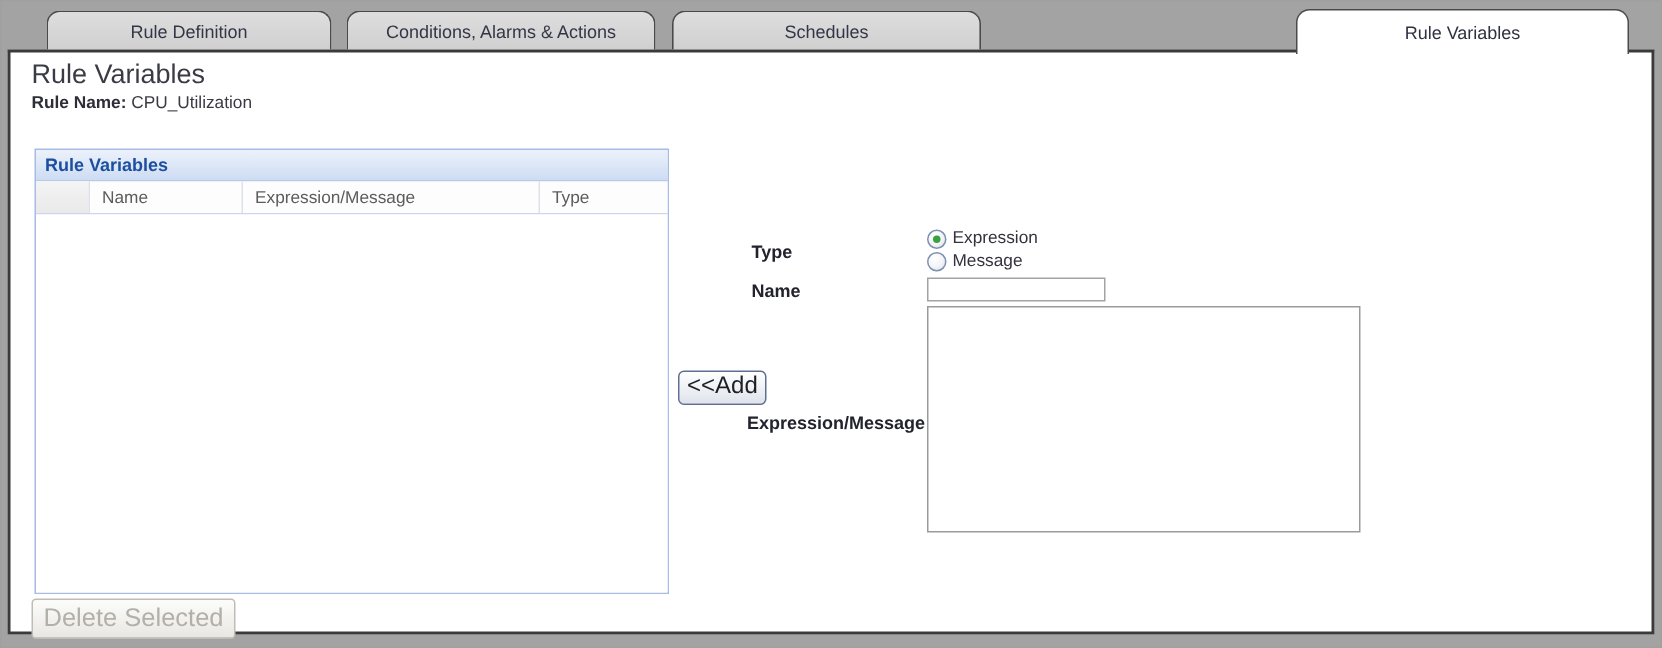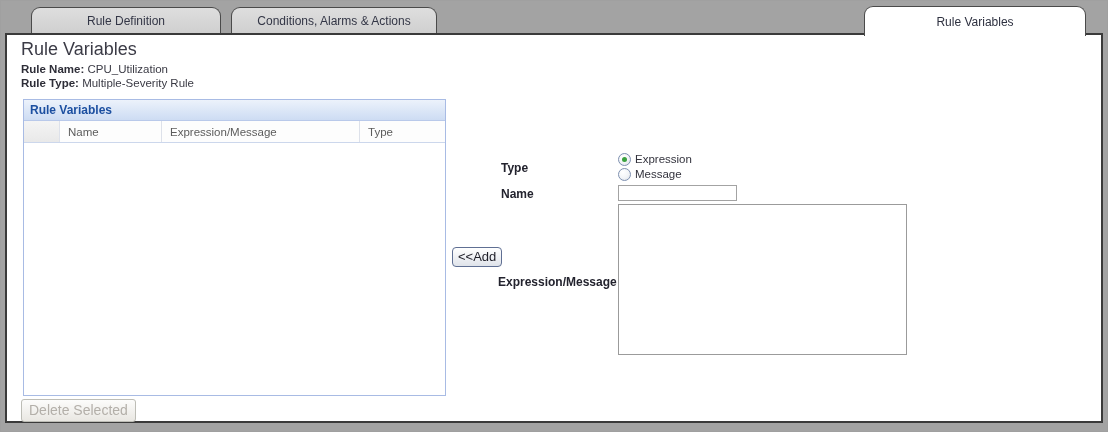--- a/index.html
+++ b/index.html
@@ -60,21 +60,21 @@
     font-size:11.5px; color:#5c5c5c; border-right:1px solid #dde1ea;
   }
   .rv-header .cell.sel { width:36px; flex:0 0 36px; background:linear-gradient(#f4f4f4,#e9e9e9); padding-left:0; }
   .rv-header .cell.c-name { width:102px; flex:0 0 102px; }
   .rv-header .cell.c-expr { width:198px; flex:0 0 198px; }
   .rv-header .cell.c-type { flex:1; border-right:none; }
   .rv-body { flex:1; background:#ffffff; }
 
   .btn-delete {
     position:absolute; left:20px; top:398px; z-index:4;
-    padding:2px 7px 3px 7px; font-size:14px; color:#b3afa9;
+    padding:2px 7px 3px 7px; font-size:17px; color:#b3afa9;
     background:linear-gradient(#fcfcfb,#e9e7e2);
     border:1px solid #bdbdb6; border-radius:3px;
   }
 
   
   .form-label { position:absolute; font-weight:bold; font-size:12px; color:#23232e; z-index:4; }
   .lbl-type { left:500px; top:160px; }
   .lbl-name { left:500px; top:186px; }
   .lbl-expr { left:497px; top:274px; }
 
@@ -89,21 +89,21 @@
   }
   .radio-circle .dot { width:5px; height:5px; border-radius:50%; background:#3aa13f; }
   .radio-text { font-size:11.5px; color:#33333d; }
 
   .input-name {
     position:absolute; left:617px; top:184px; width:119px; height:16px; z-index:4;
     border:1px solid #a3a3a3; background:#ffffff; font-family:"Liberation Sans",sans-serif; font-size:11px; padding:0 3px;
   }
   .btn-add {
     position:absolute; left:451px; top:246px; z-index:4;
-    padding:1px 5px 2px 5px; font-size:13px; color:#1e1e28;
+    padding:1px 5px 2px 5px; font-size:16px; color:#1e1e28;
     background:linear-gradient(#ffffff,#dfe3ea);
     border:1px solid #5f6f93; border-radius:4px; cursor:pointer;
   }
   .textarea-expr {
     position:absolute; left:617px; top:203px; width:289px; height:151px; z-index:4;
     border:1px solid #9b9b9b; background:#ffffff; resize:none;
     font-family:"Liberation Sans",sans-serif; font-size:11px; padding:2px;
   }
 </style>
 </head>
@@ -112,35 +112,34 @@
 <div class="screen">
 
   <div class="tab-strip-line"></div>
 
   <div class="tab" style="left:30px;  width:190px;">
     <span>Rule Definition</span>
   </div>
   <div class="tab" style="left:230px; width:206px;text-align:center;">
     <span>Conditions, Alarms &amp; Actions</span>
   </div>
+  <div class="tab" style="left:447px; width:206px;">
+    <span>Schedules</span>
+  </div>
   <div class="tab active" style="left:863px; width:222px;">
     <span>Rule Variables</span>
   </div>
 
   <div class="panel"></div>
 
   <div class="page-title">Rule Variables</div>
 
   <div class="meta-line meta-rule-name">
     <b>Rule Name:</b>
     <span>CPU_Utilization</span>
-  </div>
-  <div class="meta-line meta-rule-type">
-    <b>Rule Type:</b>
-    <span>Multiple-Severity Rule</span>
   </div>
 
   <div class="rv-table">
     <div class="rv-title">Rule Variables</div>
     <div class="rv-header">
       <div class="cell sel"></div>
       <div class="cell c-name">Name</div>
       <div class="cell c-expr">Expression/Message</div>
       <div class="cell c-type">Type</div>
     </div>

